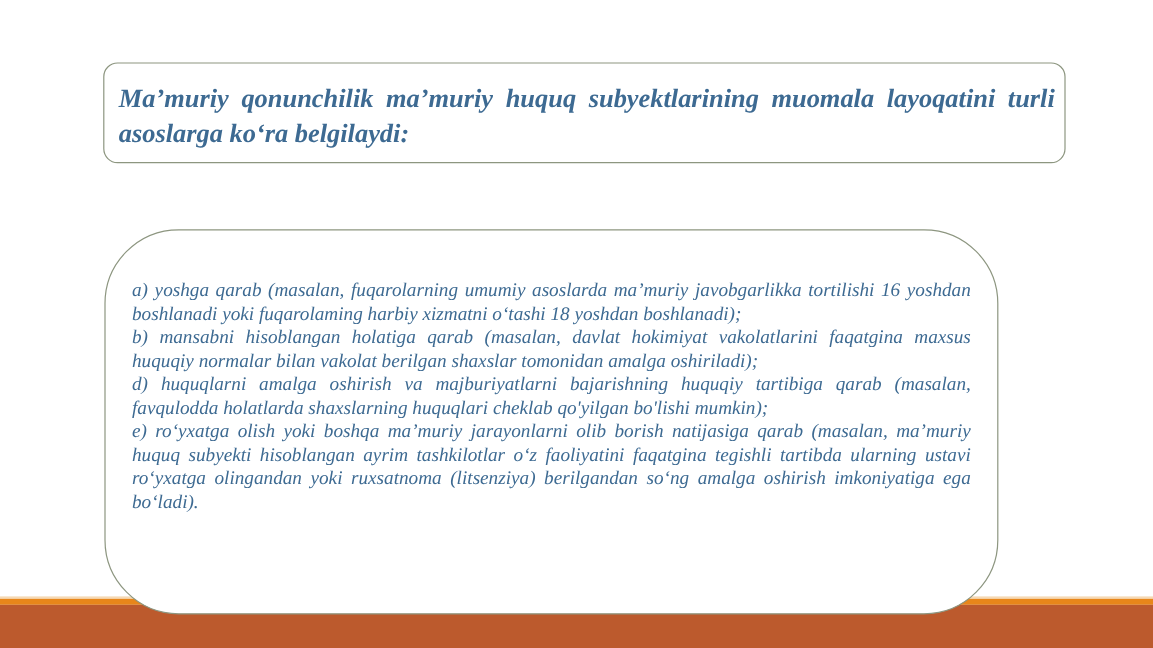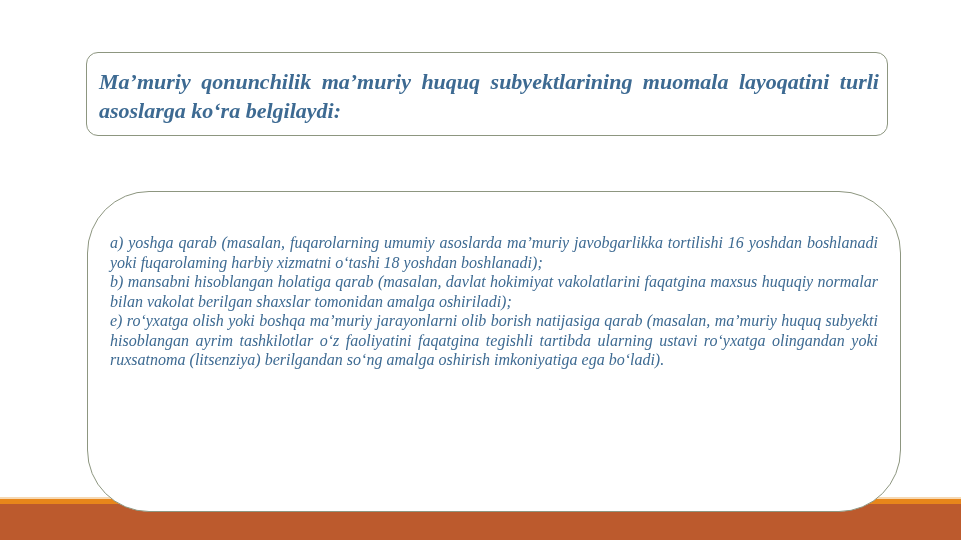--- a/index.html
+++ b/index.html
@@ -17,21 +17,21 @@
       border: 1.5px solid #8d9680; border-radius: 12px; background: #ffffff;
       box-sizing: border-box; padding: 14px 8px 0 12px;
     }
     .title-text {
       color: #3d6a92; font-style: italic; font-weight: bold;
       font-size: 22px; line-height: 29px; text-align: justify;
       text-align-last: left; margin: 0;
     }
 
     .body-box {
-      position: absolute; left: 87px; top: 191px; width: 814px; height: 321px;
+      position: absolute; left: 87px; top: 191px; width: 745px; height: 321px;
       border: 1.5px solid #8d9680; border-radius: 62px; background: #ffffff;
       box-sizing: border-box; padding: 41px 22px 0 22px; z-index: 2;
     }
     .body-text {
       color: #3d6a92; font-style: italic;
       font-size: 16px; line-height: 19.5px; margin: 0;
     }
     .body-text p {
       margin: 0; text-align: justify; text-align-last: left;
     }
@@ -44,15 +44,16 @@
 <div class="band-rust"></div>
 
 <div class="title-box">
   <p class="title-text">Ma’muriy qonunchilik ma’muriy huquq subyektlarining muomala layoqatini turli asoslarga ko‘ra belgilaydi:</p>
 </div>
 
 <div class="body-box">
   <div class="body-text">
     <p>a) yoshga qarab (masalan, fuqarolarning umumiy asoslarda ma’muriy javobgarlikka tortilishi 16 yoshdan boshlanadi yoki fuqarolaming harbiy xizmatni o‘tashi 18 yoshdan boshlanadi);</p>
     <p>b) mansabni hisoblangan holatiga qarab (masalan, davlat hokimiyat vakolatlarini faqatgina maxsus huquqiy normalar bilan vakolat berilgan shaxslar tomonidan amalga oshiriladi);</p>
+    <p>d) huquqlarni amalga oshirish va majburiyatlarni bajarishning huquqiy tartibiga qarab (masalan, favqulodda holatlarda shaxslarning huquqlari cheklab qo'yilgan bo'lishi mumkin);</p>
     <p>e) ro‘yxatga olish yoki boshqa ma’muriy jarayonlarni olib borish natijasiga qarab (masalan, ma’muriy huquq subyekti hisoblangan ayrim tashkilotlar o‘z faoliyatini faqatgina tegishli tartibda ularning ustavi ro‘yxatga olingandan yoki ruxsatnoma (litsenziya) berilgandan so‘ng amalga oshirish imkoniyatiga ega bo‘ladi).</p>
   </div>
 </div>
 
 </body></html>

